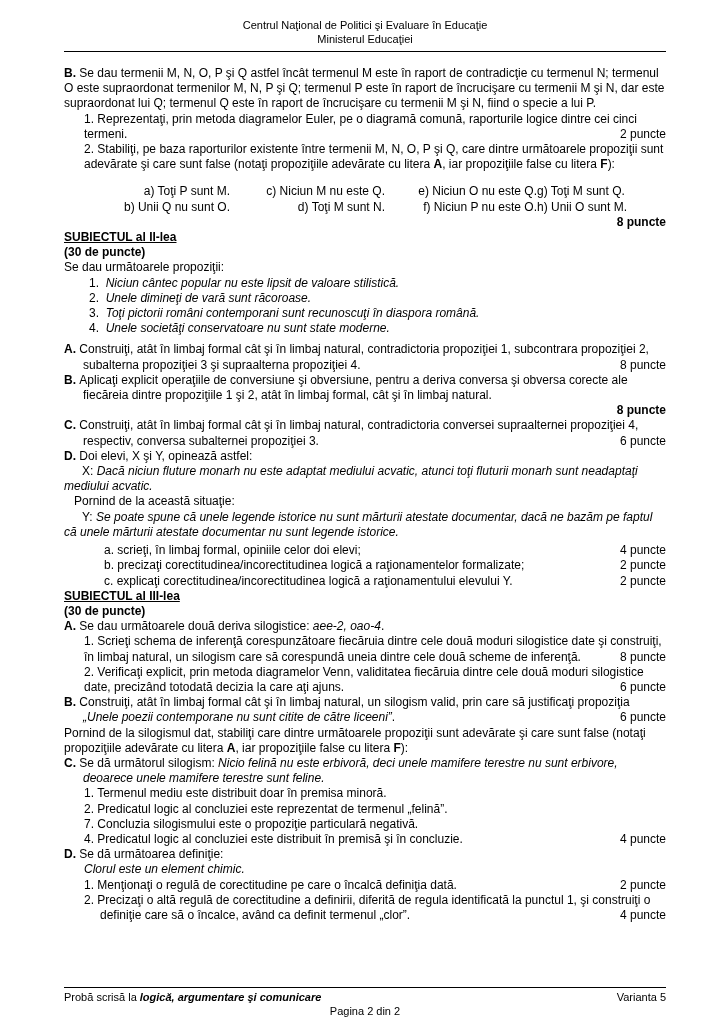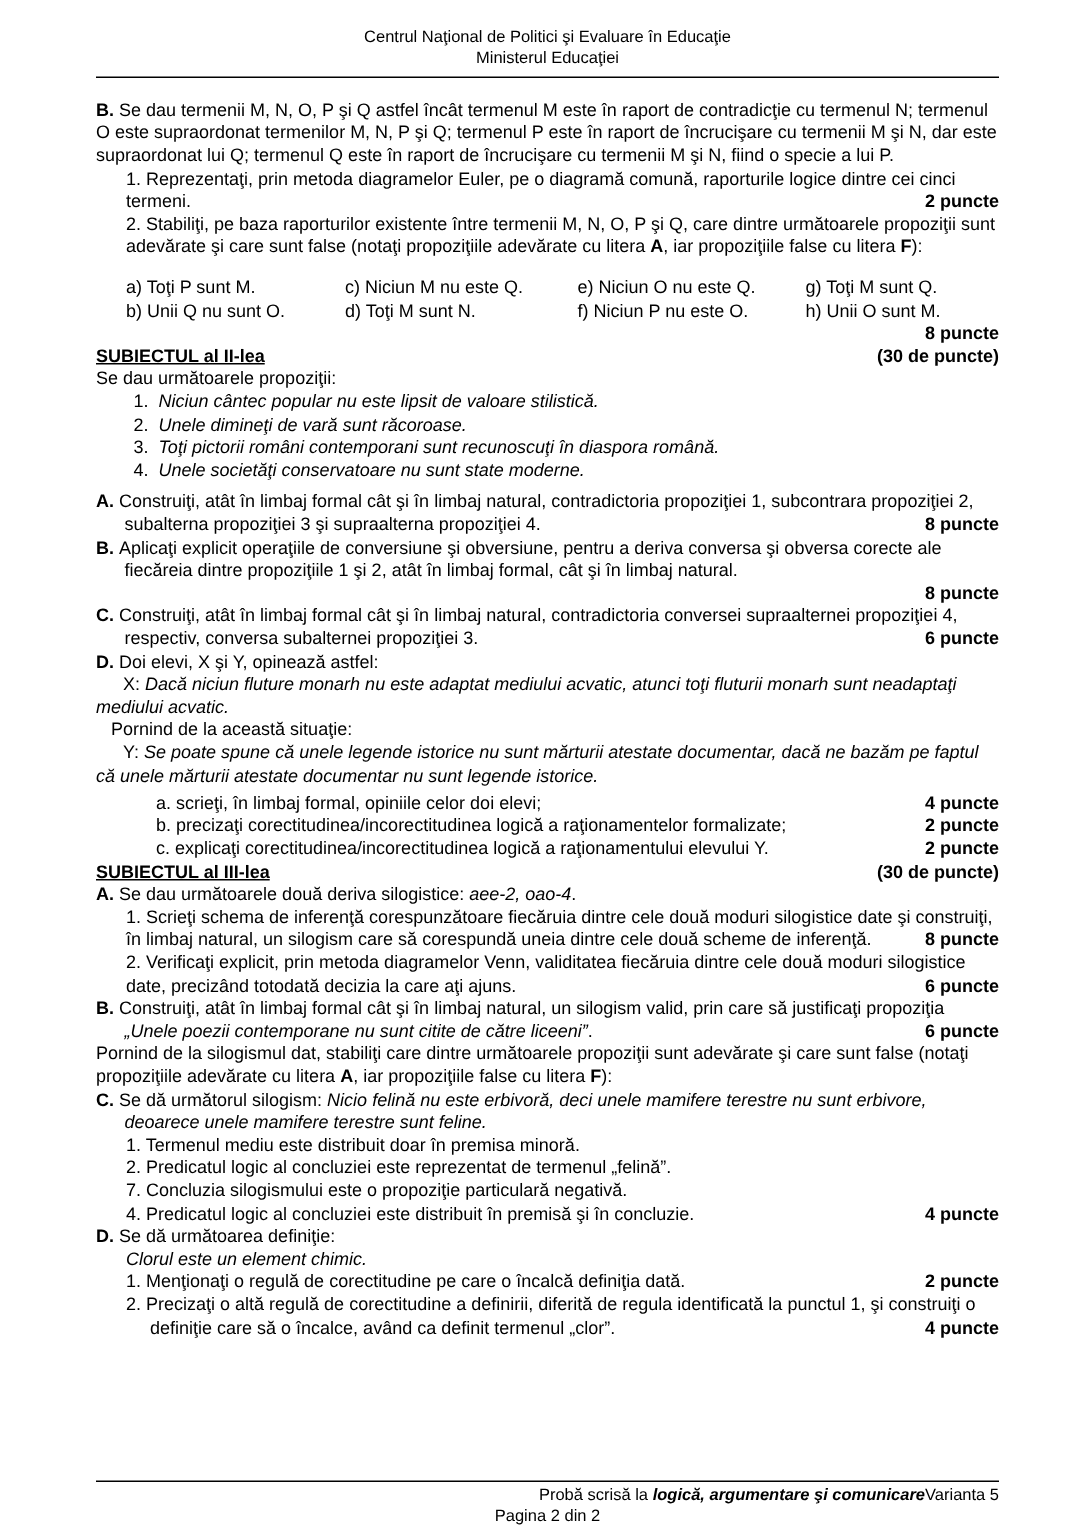--- a/index.html
+++ b/index.html
@@ -9,45 +9,45 @@
     font-size:12px; line-height:15.2px; color:#000;
   }
   .page { padding:18px 58px 0 64px; }
   .header {
     text-align:center; font-size:11px; line-height:14px;
     padding-bottom:5px; border-bottom:1px solid #000; margin-bottom:14px;
   }
   .para { position:relative; }
   .bold { font-weight:700; }
   .italic { font-style:italic; }
-  .points { position:absolute; right:0; bottom:0; font-weight:700; white-space:nowrap; }
+  .points { position:absolute; right:0; bottom:0; font-weight:400; white-space:nowrap; }
   .pts-line { text-align:right; font-weight:700; }
-  .heading { display:flex; justify-content:space-between; font-weight:700; }
+  .heading { display:flex; justify-content:space-between; font-weight:700;flex-direction:column; }
   .heading .u { text-decoration:underline; }
   .indent1 { margin-left:20px; }
   .indent1b { margin-left:25px; }
   .indent2 { margin-left:40px; }
   .ind10 { margin-left:10px; }
   .hang { padding-left:19px; text-indent:-19px; }
   .hangnum { padding-left:16px; text-indent:-16px; }
   .tindent { text-indent:18px; }
   .grid { margin-left:20px; }
   .grid-row { display:flex; }
   .grid-cell { flex:0 0 auto; }
   .grid-cell:nth-child(1) { width:146px; }
   .grid-cell:nth-child(2) { width:155px; }
   .grid-cell:nth-child(3) { width:152px; }
-  .mt12 { margin-top:12px; }
+  .mt12 { margin-top:12px;text-align:right; }
   .mt6 { margin-top:6px; }
   .mt3 { margin-top:3px; }
   .footer {
     position:absolute; left:64px; right:58px; bottom:6px;
     font-size:11px; line-height:14px; border-top:1px solid #000; padding-top:2px;
   }
-  .footer-row { display:flex; justify-content:flex-end; }
+  .footer-row { display:flex; justify-content:space-between; }
   .footer-center { text-align:center; }
 </style>
 </head>
 <body>
 
 <div class="page">
   <div class="header">
     <div>Centrul Naţional de Politici şi Evaluare în Educaţie</div>
     <div>Ministerul Educaţiei</div>
   </div>

